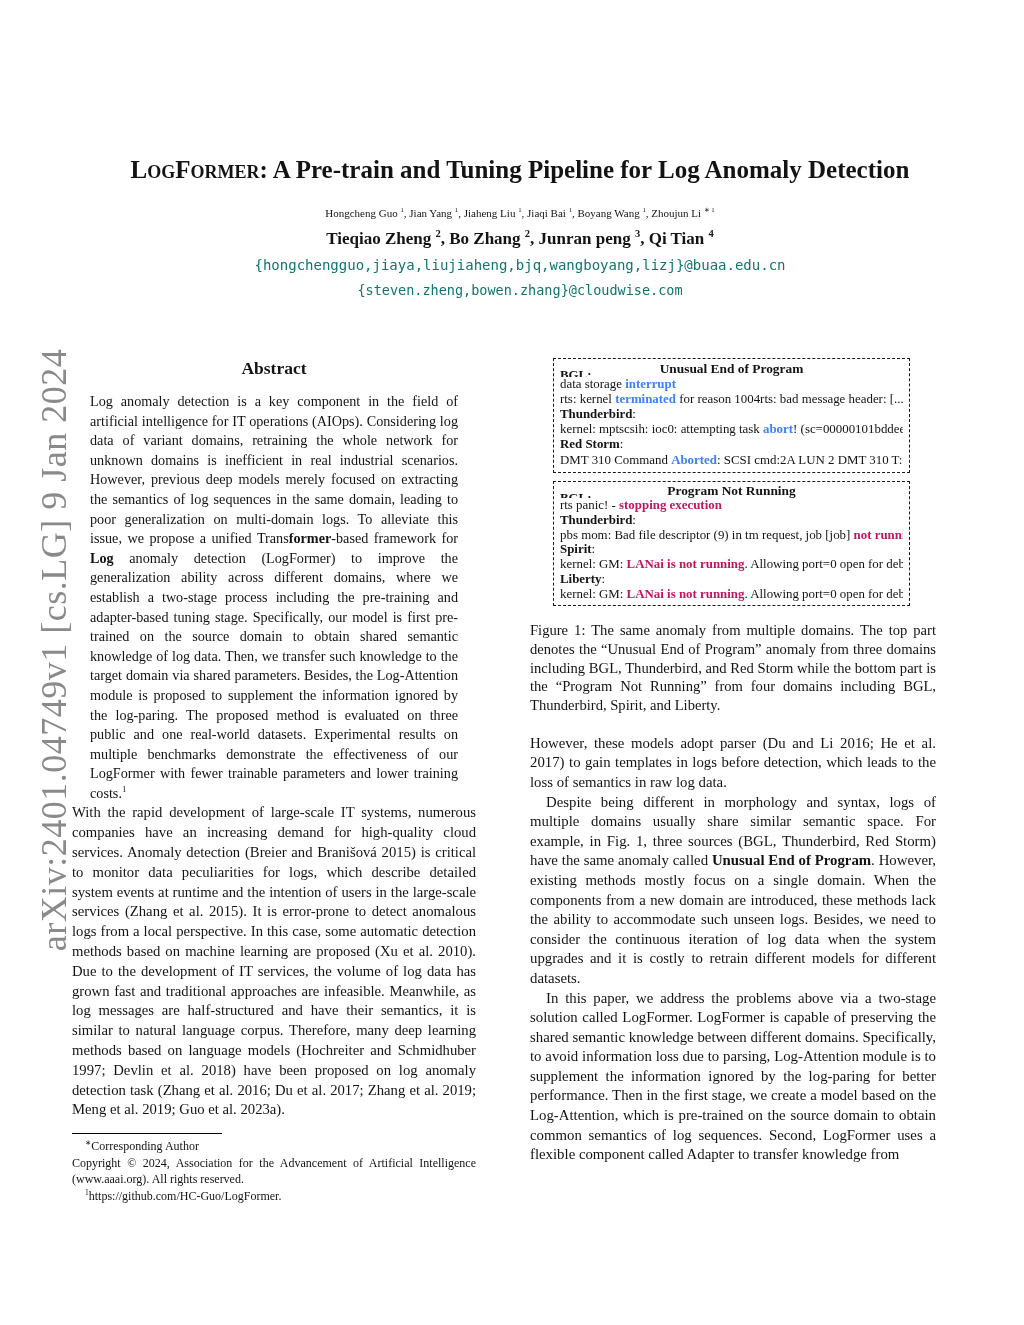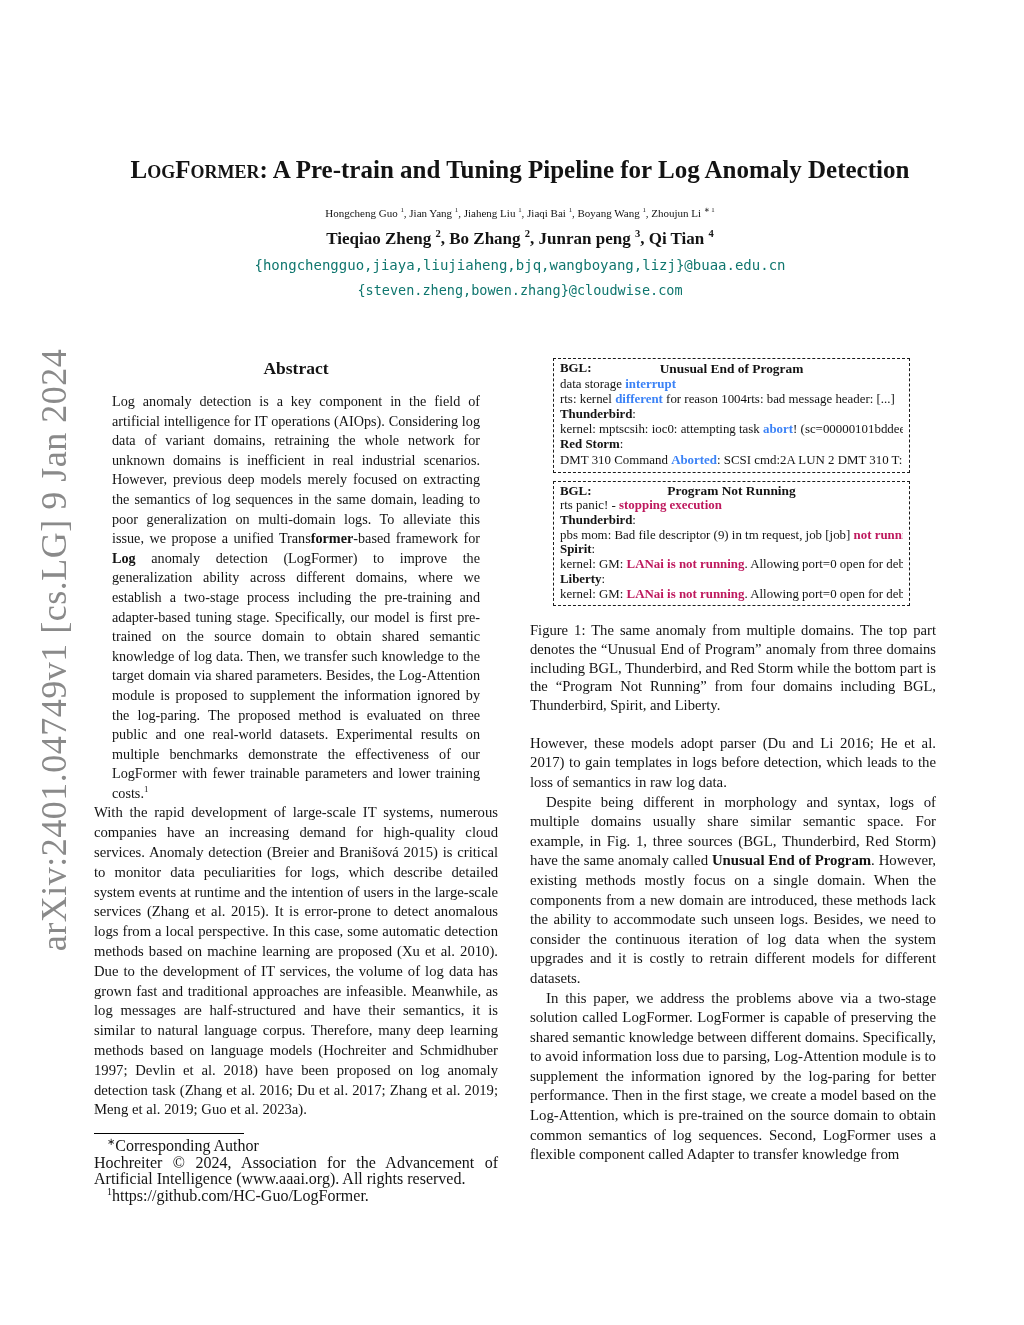--- a/index.html
+++ b/index.html
@@ -20,46 +20,46 @@
   .authors2{font-size:17px;font-weight:bold;line-height:26px;}
   .affil{font-size:16.5px;font-weight:bold;line-height:24px;}
   .email{font-family:"DejaVu Sans Mono", monospace;color:#0f766e;}
   .email1{font-size:14px;margin-top:5px;}
   .email2{font-size:13.5px;margin-top:9px;}
   .sup{font-size:62%;vertical-align:super;line-height:0;}
   .b{font-weight:bold;}
   .hl-blue{color:#3b82f6;font-weight:bold;}
   .hl-green{color:#be185d;font-weight:bold;}
   .col{position:absolute;top:358px;}
-  .col-left{left:94px;width:404px;}
+  .col-left{left:72px;width:404px;}
   .col-right{left:530px;width:406px;}
   .abs-head{font-size:17.5px;font-weight:bold;text-align:center;margin:0 0 13px 0;}
   .abs-text{
     font-size:14.2px;line-height:19.6px;text-align:justify;
     margin:0 18px;
   }
   .sec-head{font-size:19px;font-weight:bold;text-align:center;margin:21px 0 10px 0;}
   .secgap{display:inline-block;width:17px;}
   .body-text{font-size:14.7px;line-height:19.8px;text-align:justify;margin:0;}
   .col-right .body-text{font-size:14.8px;line-height:19.6px;margin-top:0;}
   .indent{text-indent:16px;}
   .footnotes{margin-top:13px;}
   .fnrule{width:150px;border-top:1.2px solid #000;margin-bottom:4px;}
-  .fn{font-size:16px;line-height:16.6px;margin:0;text-align:justify;}
+  .fn{font-size:12px;line-height:16.6px;margin:0;text-align:justify;}
   .fn-indent{text-indent:13px;}
   figure{margin:0;padding:0;}
   .logbox{
     box-sizing:border-box;width:357px;margin-left:23px;
     border:1.6px dashed #1a1a1a;padding:2px 6px 4px 6px;
     font-size:12.9px;line-height:15.1px;background:#fff;
   }
   .logbox2{margin-top:8px;line-height:14.7px;}
   .logline{white-space:nowrap;overflow:hidden;}
   .loghead{position:relative;text-align:center;}
-  .loghead .boxlabel{position:absolute;left:0;top:0;font-weight:bold;}
+  .loghead .boxlabel{position:absolute;left:0;top:7px;font-weight:bold;}
   .boxtitle{font-weight:bold;font-size:13.4px;}
   .caption{
     font-size:14.6px;line-height:18.7px;text-align:justify;
     margin:15px 0 0 0;
   }
   .rc-paras{margin-top:19px;}
   .rc-paras p + p{margin-top:0;}
 </style>
 </head>
 <body>
@@ -74,34 +74,34 @@
   <div class="email email2">{steven.zheng,bowen.zhang}@cloudwise.com</div>
 </header>
 
 <section class="col col-left">
   <h2 class="abs-head">Abstract</h2>
   <p class="abs-text"><span>Log anomaly detection is a key component in the field of artificial intelligence for IT operations (AIOps). Considering log data of variant domains, retraining the whole network for unknown domains is inefficient in real industrial scenarios. However, previous deep models merely focused on extracting the semantics of log sequences in the same domain, leading to poor generalization on multi-domain logs. To alleviate this issue, we propose a unified Trans</span><span class="b">former</span><span>-based framework for </span><span class="b">Log</span><span> anomaly detection (LogFormer) to improve the generalization ability across different domains, where we establish a two-stage process including the pre-training and adapter-based tuning stage. Specifically, our model is first pre-trained on the source domain to obtain shared semantic knowledge of log data. Then, we transfer such knowledge to the target domain via shared parameters. Besides, the Log-Attention module is proposed to supplement the information ignored by the log-paring. The proposed method is evaluated on three public and one real-world datasets. Experimental results on multiple benchmarks demonstrate the effectiveness of our LogFormer with fewer trainable parameters and lower training costs.</span><span class="sup">1</span></p>
   <p class="body-text">With the rapid development of large-scale IT systems, numerous companies have an increasing demand for high-quality cloud services. Anomaly detection (Breier and Branišová 2015) is critical to monitor data peculiarities for logs, which describe detailed system events at runtime and the intention of users in the large-scale services (Zhang et al. 2015). It is error-prone to detect anomalous logs from a local perspective. In this case, some automatic detection methods based on machine learning are proposed (Xu et al. 2010). Due to the development of IT services, the volume of log data has grown fast and traditional approaches are infeasible. Meanwhile, as log messages are half-structured and have their semantics, it is similar to natural language corpus. Therefore, many deep learning methods based on language models (Hochreiter and Schmidhuber 1997; Devlin et al. 2018) have been proposed on log anomaly detection task (Zhang et al. 2016; Du et al. 2017; Zhang et al. 2019; Meng et al. 2019; Guo et al. 2023a).</p>
   <div class="footnotes">
     <div class="fnrule"></div>
     <p class="fn fn-indent"><span class="sup">∗</span><span>Corresponding Author</span></p>
-    <p class="fn">Hochreiter © 2024, Association for the Advancement of Artificial Intelligence (www.aaai.org). All rights reserved.</p>
+    <p class="fn">Copyright © 2024, Association for the Advancement of Artificial Intelligence (www.aaai.org). All rights reserved.</p>
     <p class="fn fn-indent"><span class="sup">1</span><span>https://github.com/HC-Guo/LogFormer.</span></p>
   </div>
 </section>
 
 <section class="col col-right">
   <figure>
     <div class="logbox">
       <div class="logline loghead">
         <span class="boxlabel">BGL:</span>
         <span class="boxtitle">Unusual End of Program</span>
       </div>
       <div class="logline"><span>data storage </span><span class="hl-blue">interrupt</span></div>
-      <div class="logline"><span>rts: kernel </span><span class="hl-blue">different</span><span> for reason 1004rts: bad message header: [...]</span></div>
+      <div class="logline"><span>rts: kernel </span><span class="hl-blue">terminated</span><span> for reason 1004rts: bad message header: [...]</span></div>
       <div class="logline"><span class="b">Thunderbird</span><span>:</span></div>
       <div class="logline"><span>kernel: mptscsih: ioc0: attempting task </span><span class="hl-blue">abort</span><span>! (sc=00000101bddee480)</span></div>
       <div class="logline"><span class="b">Red Storm</span><span>:</span></div>
       <div class="logline"><span>DMT 310 Command </span><span class="hl-blue">Aborted</span><span>: SCSI cmd:2A LUN 2 DMT 310 T:299 a: [...]</span></div>
     </div>
     <div class="logbox logbox2">
       <div class="logline loghead">
         <span class="boxlabel">BGL:</span>
         <span class="boxtitle">Program Not Running</span>
       </div>

